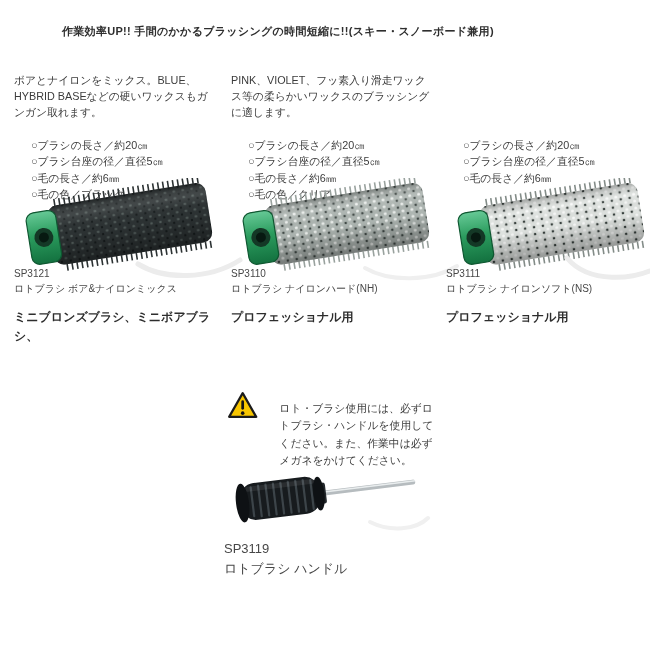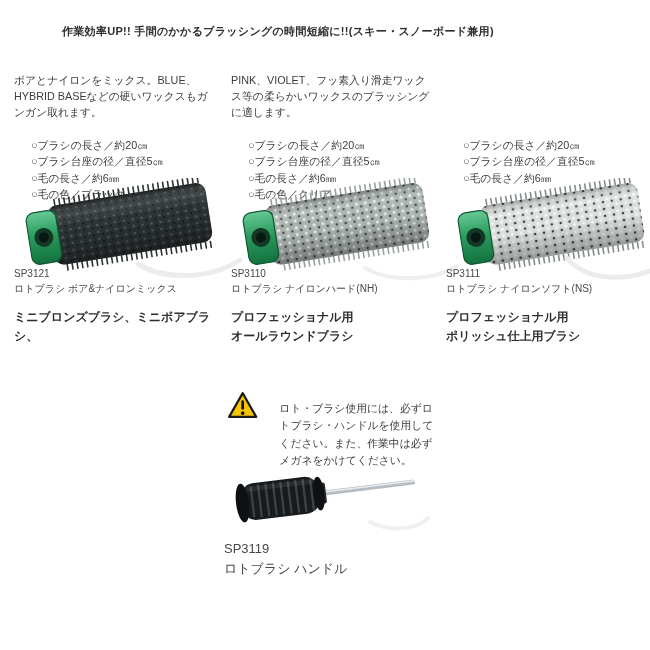--- a/index.html
+++ b/index.html
@@ -117,21 +117,20 @@
       <svg class="swoosh" style="left:130px;top:84px" width="100" height="22" viewBox="0 0 100 22">
         <path d="M4 6 C 28 20, 70 20, 96 4" fill="none" stroke="#efefef" stroke-width="4" stroke-linecap="round"></path>
       </svg>
     </div>
     <div class="codeblock">
       <div>SP3110</div>
       <div>ロトブラシ ナイロンハード(NH)</div>
     </div>
     <div class="note">
       <div>プロフェッショナル用</div>
-      <div>オールラウンドブラシ</div>
     </div>
   </section>
 
   <section class="col c3">
     <ul class="specs">
       <li>○ブラシの長さ／約20㎝</li>
       <li>○ブラシ台座の径／直径5㎝</li>
       <li>○毛の長さ／約6㎜</li>
     </ul>
     <div class="imgbox">
@@ -149,21 +148,20 @@
       <svg class="swoosh" style="left:115px;top:74px" width="110" height="36" viewBox="0 0 110 36">
         <path d="M6 6 C 26 30, 72 32, 106 10" fill="none" stroke="#ececec" stroke-width="5" stroke-linecap="round"></path>
       </svg>
     </div>
     <div class="codeblock">
       <div>SP3111</div>
       <div>ロトブラシ ナイロンソフト(NS)</div>
     </div>
     <div class="note">
       <div>プロフェッショナル用</div>
-      <div>ポリッシュ仕上用ブラシ</div>
     </div>
   </section>
 
   <div class="warn">
     <svg width="37" height="34" viewBox="0 0 37 34">
       <path d="M18.5 3 L34.5 31 L2.5 31 Z" fill="#f8c600" stroke="#1b1b1b" stroke-width="2.6" stroke-linejoin="round"></path>
       <rect x="16.9" y="11.5" width="3.2" height="11" rx="1.6" fill="#141414"></rect>
       <circle cx="18.5" cy="26.6" r="2.1" fill="#141414"></circle>
     </svg>
     <p class="warn-text">ロト・ブラシ使用には、必ずロトブラシ・ハンドルを使用してください。また、作業中は必ずメガネをかけてください。</p>

